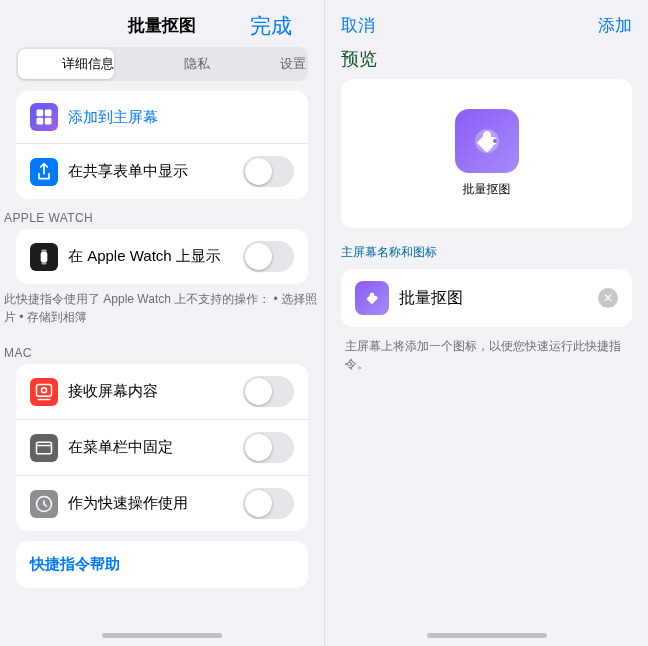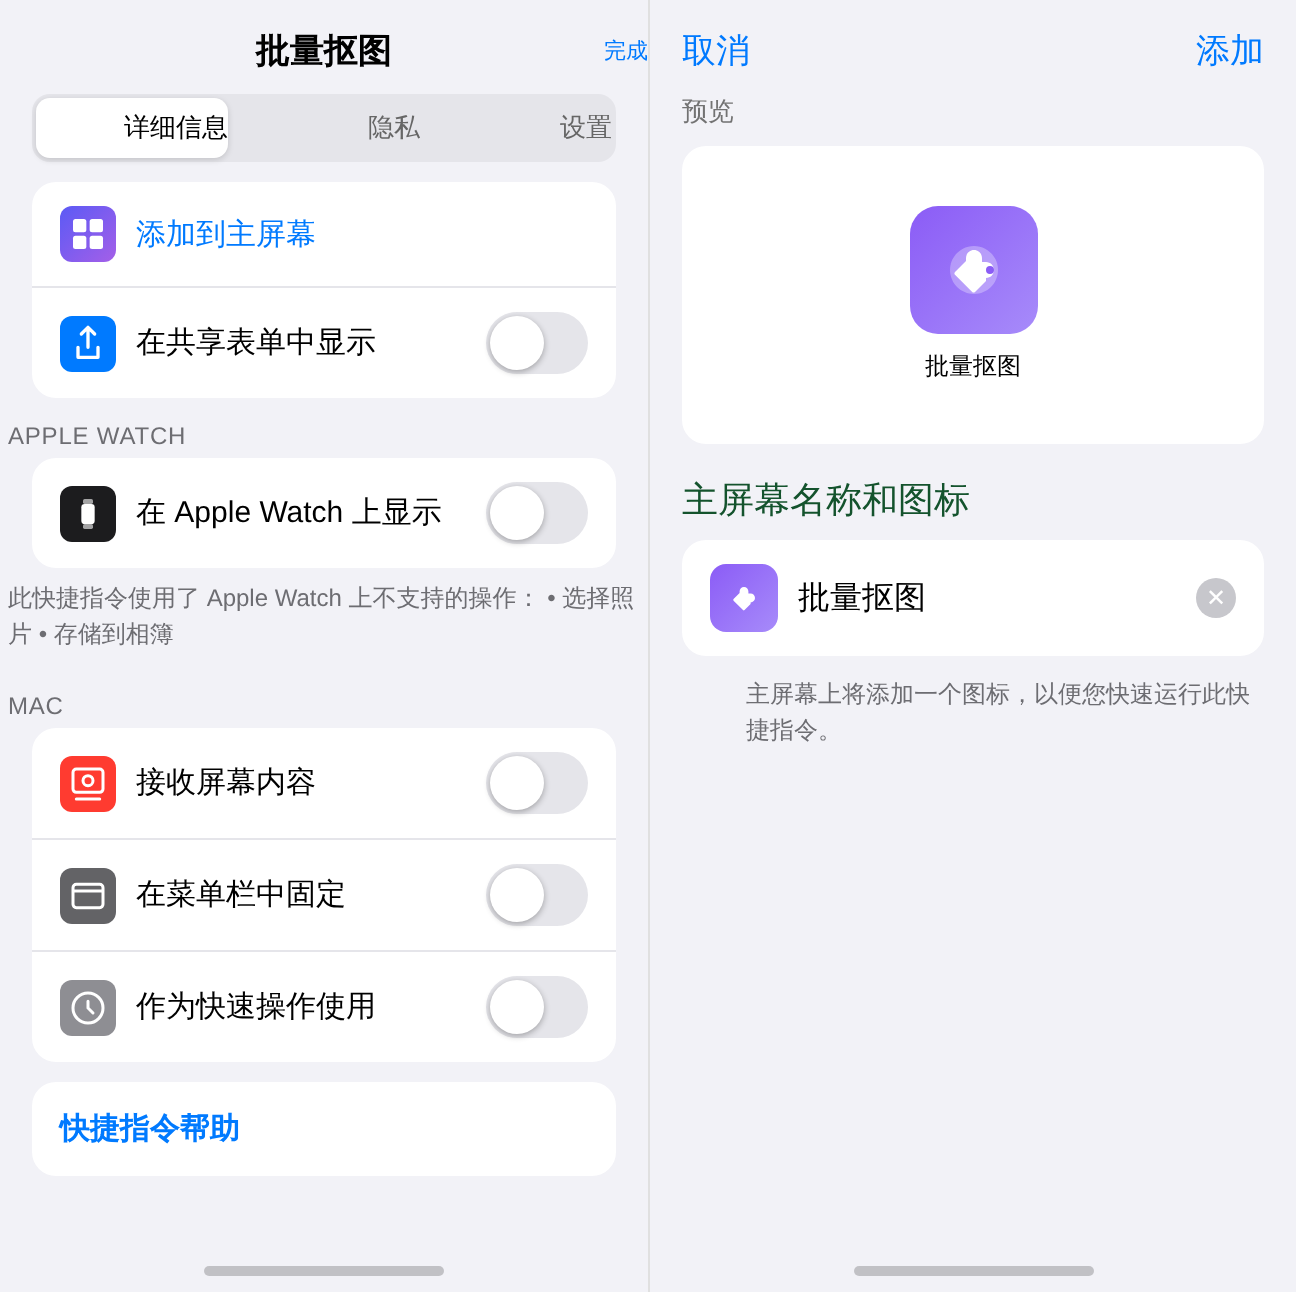--- a/index.html
+++ b/index.html
@@ -30,22 +30,22 @@
       background: #f2f2f7;
       position: relative;
     }
     .left-header-title {
       font-size: 17px;
       font-weight: 600;
       color: #000;
     }
     .left-header-done {
       position: absolute;
-      right: 0;
-      font-size: 11px;
+      right: 32px;
+      font-size: 21px;
       color: #007aff;
     }
 
     .tabs-bar {
       display: flex;
       margin: 0 16px 10px;
       background: #e5e5ea;
       border-radius: 9px;
       padding: 2px;
     }
@@ -221,22 +221,22 @@
       color: #007aff;
     }
 
     .right-content {
       flex: 1;
       overflow-y: auto;
       padding: 0 16px 16px;
     }
 
     .preview-section-label {
-      font-size: 13px;
-      color: #737373;
+      font-size: 18px;
+      color: #14532d;
       margin-bottom: 8px;
     }
 
     .preview-card {
       background: #fff;
       border-radius: 12px;
       padding: 30px 16px;
       display: flex;
       flex-direction: column;
       align-items: center;
@@ -254,22 +254,22 @@
       margin-bottom: 8px;
     }
 
     .app-icon-label {
       font-size: 12px;
       color: #000;
       text-align: center;
     }
 
     .name-section-label {
-      font-size: 18px;
-      color: #14532d;
+      font-size: 12px;
+      color: #0369a1;
       margin-bottom: 8px;
     }
 
     .name-card {
       background: #fff;
       border-radius: 12px;
       padding: 12px 14px;
       display: flex;
       align-items: center;
       margin-bottom: 10px;
@@ -304,21 +304,20 @@
       color: #fff;
       font-size: 12px;
       cursor: pointer;
     }
 
     .hint-text {
       font-size: 12px;
       color: #6d6d72;
       line-height: 1.5;
       padding: 0 4px;
-      margin-left: 28px;
     }
 
     
     .icon-svg {
       width: 20px;
       height: 20px;
     }
   </style>
 </head>
 <body>

